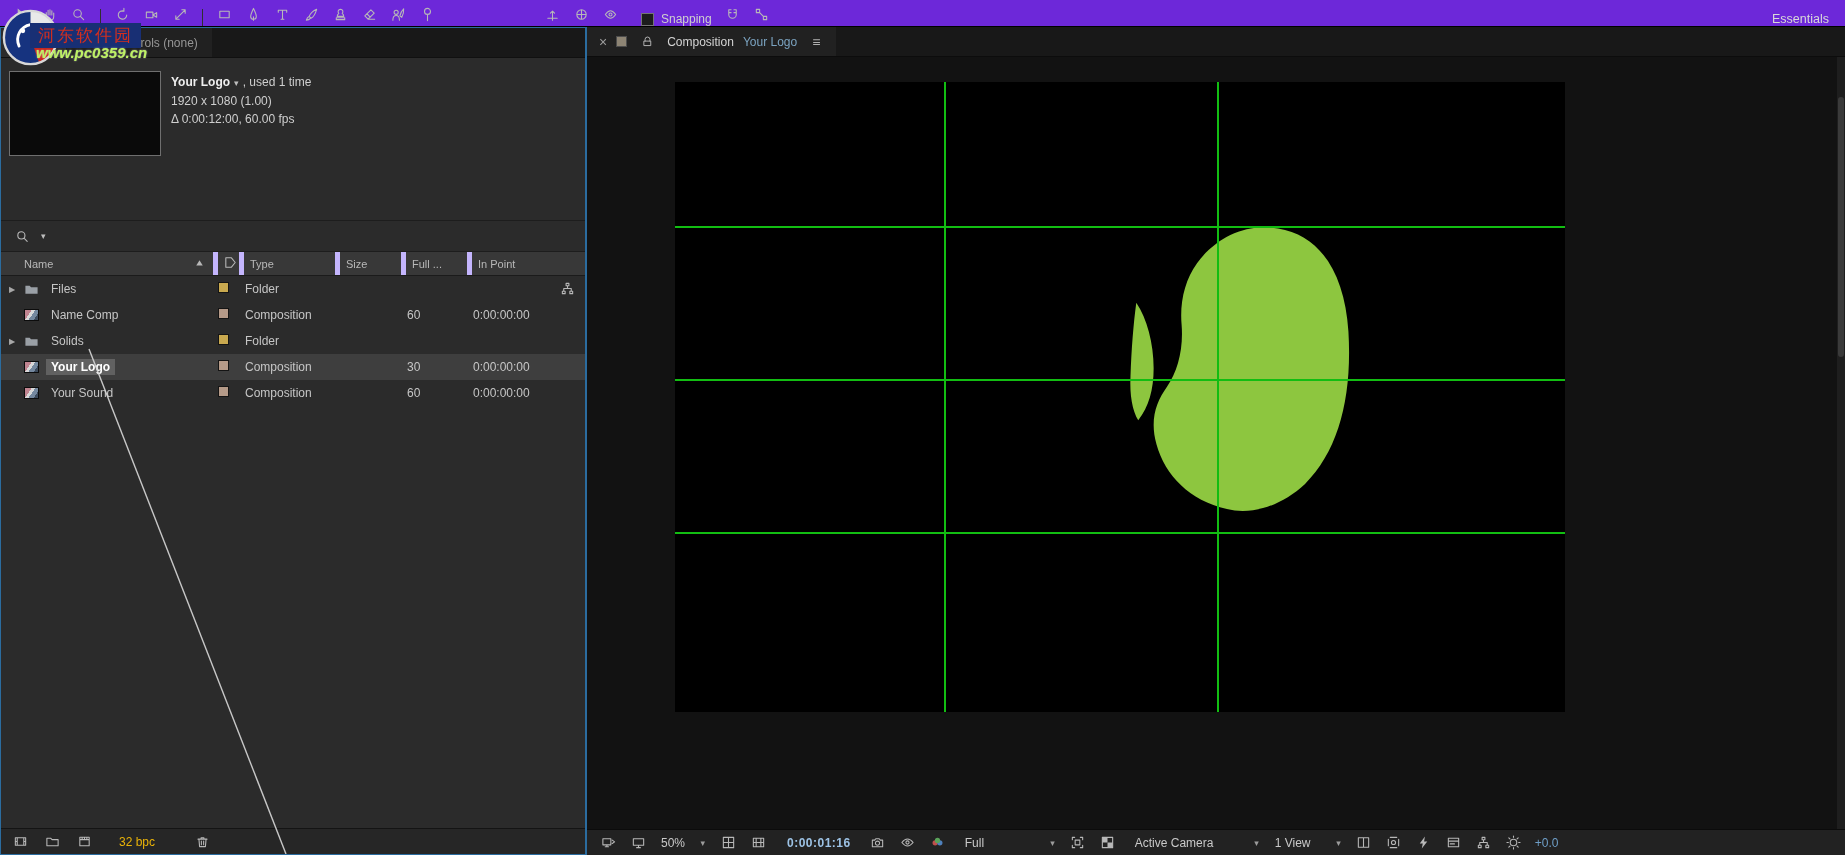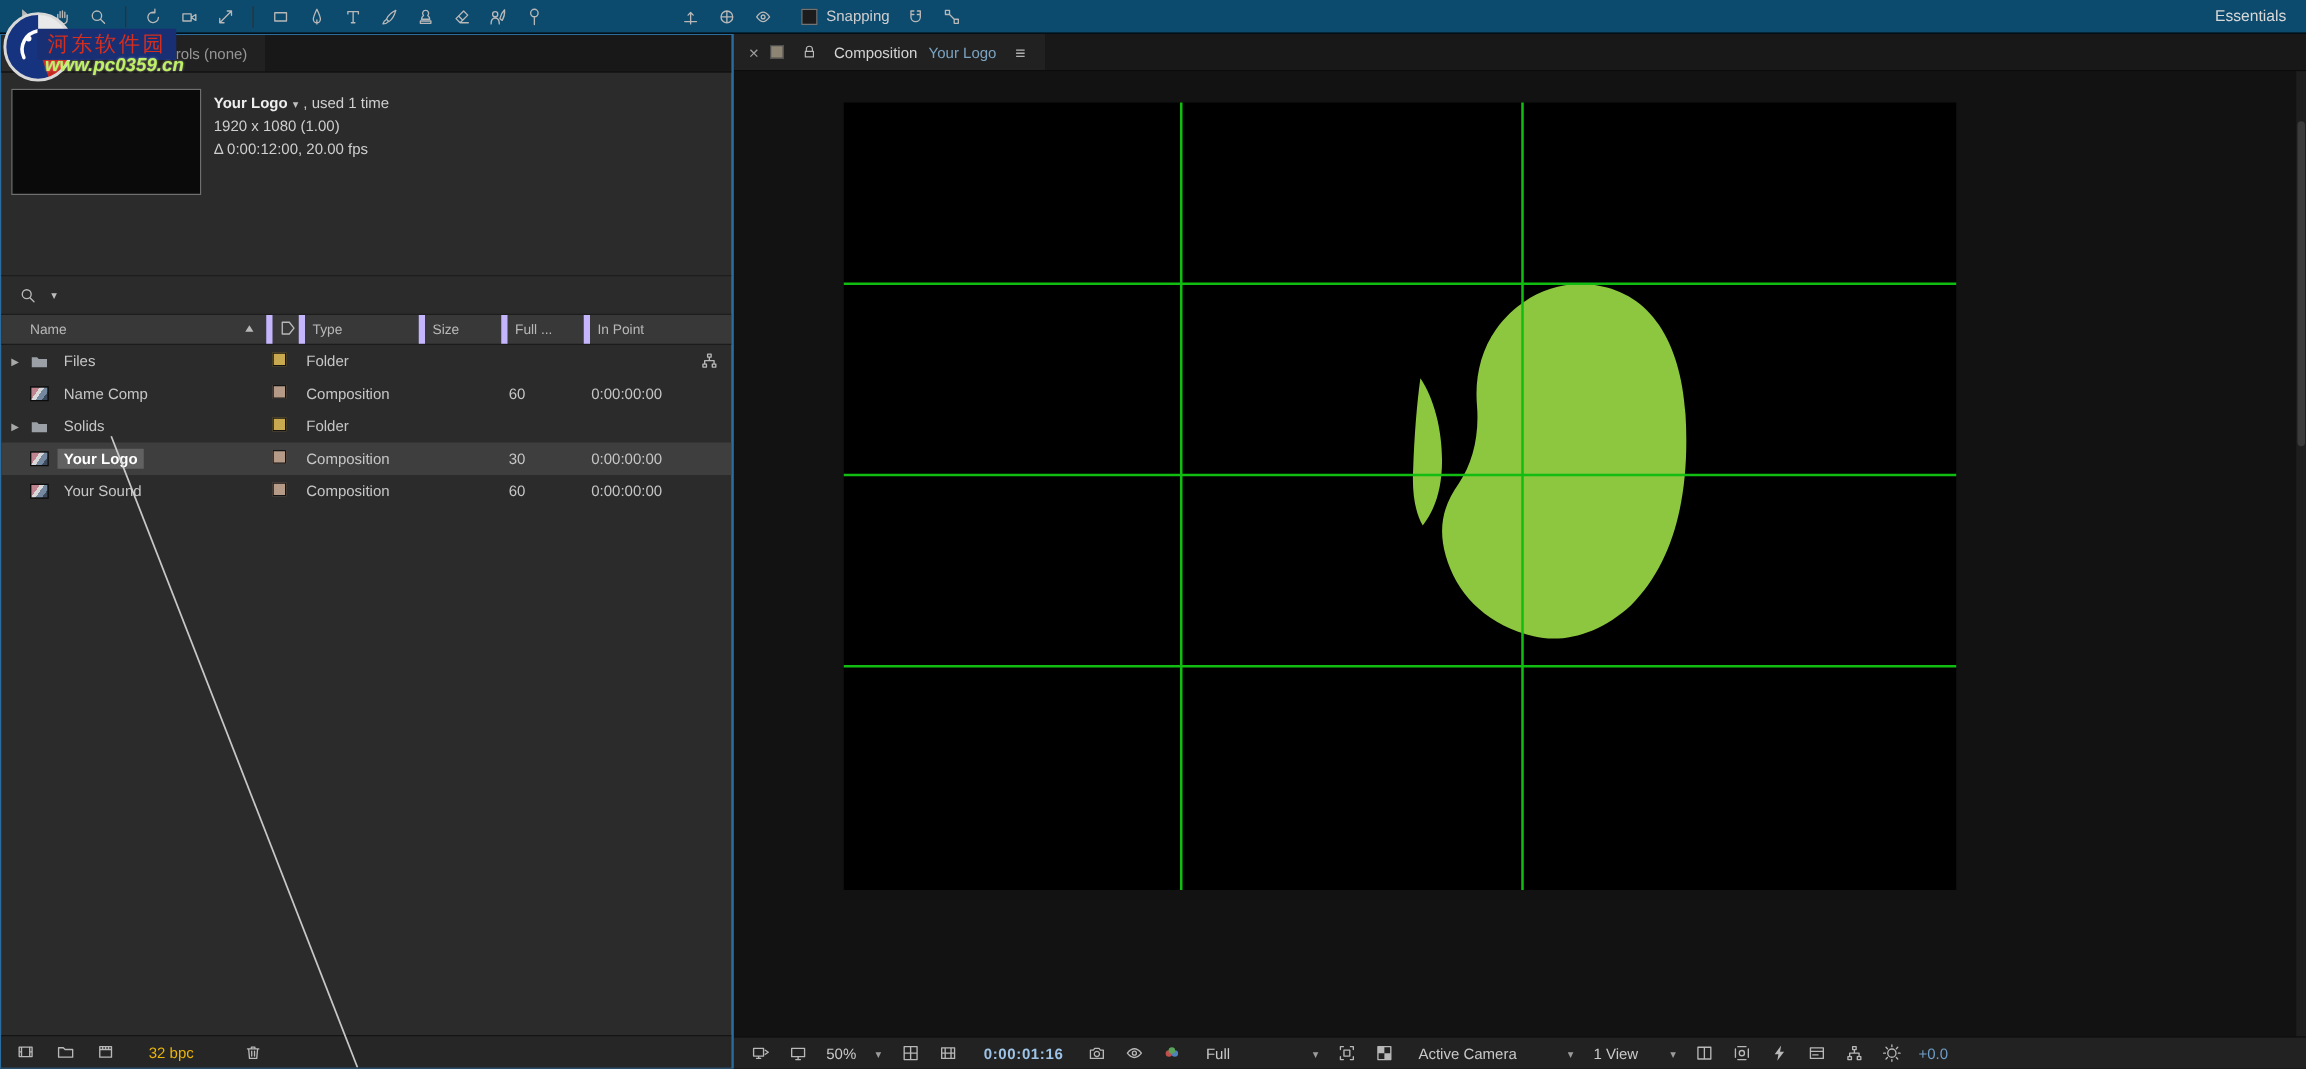--- a/index.html
+++ b/index.html
@@ -1,21 +1,21 @@
 <!DOCTYPE html>
 <html><head>
 <meta charset="utf-8">
 <style>
   *{margin:0;padding:0;box-sizing:border-box}
   html,body{width:1845px;height:855px;overflow:hidden}
   body{position:relative;background:#1e1e1e;font-family:"Liberation Sans",sans-serif;color:#c8c8c8;font-size:12px}
 
   
-  .toolbar{position:absolute;top:0;left:0;right:0;height:27px;background:#0c4a6e;border-bottom:1px solid #000;
-           display:flex;align-items:center;padding-left:6px;z-index:20}
+  .toolbar{position:absolute;top:0;left:0;right:0;height:27px;background:#6d28d9;border-bottom:1px solid #000;
+           display:flex;align-items:flex-end;padding-left:6px;z-index:20}
   .tool-group{display:flex;align-items:center}
   .tool{width:29px;height:24px;display:flex;align-items:center;justify-content:center;cursor:default}
   .tb-sep{width:1px;height:17px;background:#303030;margin:0 7px}
   .snapping{display:flex;align-items:center;gap:7px;margin-left:16px}
   .checkbox{width:13px;height:13px;background:#1c1c1c;border:1px solid #747474}
   .snap-label{color:#cfcfcf}
   .workspace{margin-left:auto;margin-right:16px;color:#d8d8d8;font-size:12.5px}
 
   
   .main{position:absolute;top:27px;left:0;right:0;bottom:0;display:flex}
@@ -240,21 +240,21 @@
       </div>
     </div>
 
     <div class="preview-row">
       <div class="thumb"></div>
       <div class="preview-info">
         <div>
           <span class="preview-title">Your Logo</span><span class="mini-caret">▾</span><span>, used 1 time</span>
         </div>
         <div>1920 x 1080 (1.00)</div>
-        <div>Δ 0:00:12:00, 20.00 fps</div>
+        <div>Δ 0:00:12:00, 60.00 fps</div>
       </div>
     </div>
 
     <div class="panel-spacer"></div>
 
     <div class="search-row">
       <span class="ficon">
           <svg viewBox="0 0 16 16" width="15" height="15">
             <path d="M6.8 3 A3.8 3.8 0 1 0 6.8 10.6 A3.8 3.8 0 1 0 6.8 3 M9.6 9.8 L13 13.2" fill="none" stroke="#b8b8b8" stroke-width="1.15" stroke-linecap="round" stroke-linejoin="round"></path>
           </svg>

